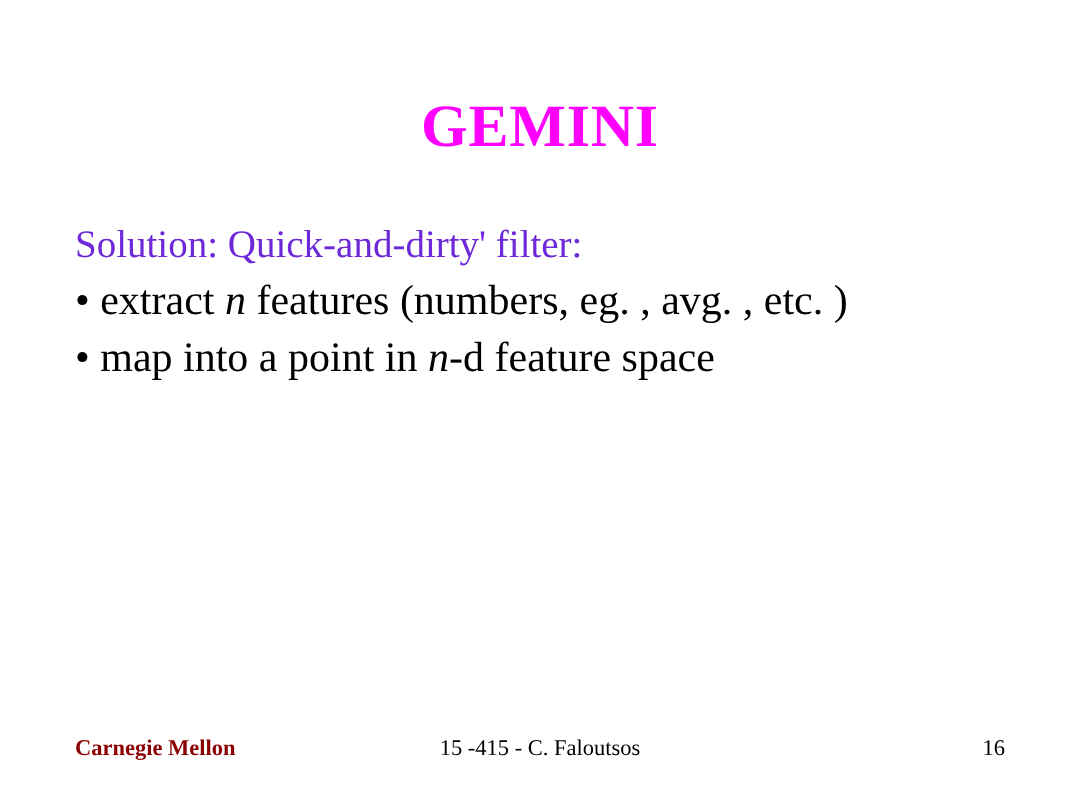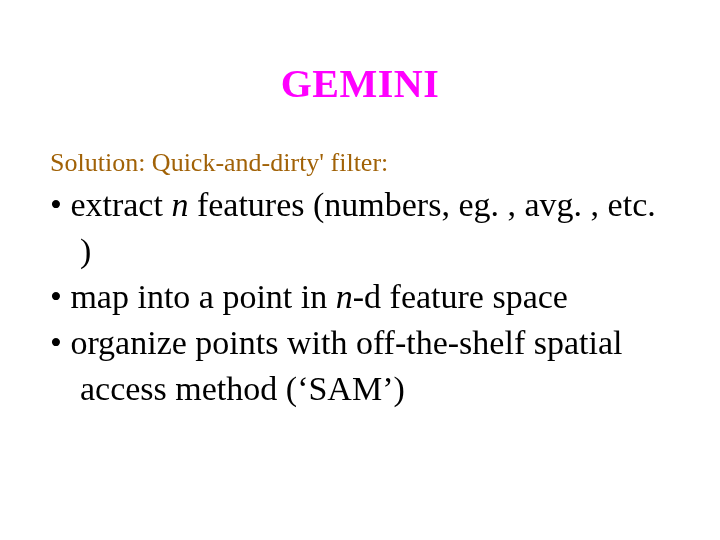--- a/index.html
+++ b/index.html
@@ -20,30 +20,30 @@
   .title {
     text-align: center;
     font-size: 40px;
     color: #ff00ff;
     font-weight: bold;
     margin-bottom: 38px;
     letter-spacing: 0.5px;
   }
   .lead {
     font-size: 26px;
-    color: #a16207;
+    color: #6d28d9;
     line-height: 1.35;
     margin-bottom: 2px;
   }
   ul.bullets {
     list-style: none;
     padding-left: 0;
   }
   ul.bullets li {
-    font-size: 34px;
+    font-size: 28px;
     color: #000000;
     line-height: 1.35;
     padding-left: 30px;
     text-indent: -30px;
   }
   ul.bullets li::before {
     content: "•  ";
   }
   .italic { font-style: italic; }
   .footer {
@@ -81,18 +81,20 @@
 
   <p class="lead">Solution: Quick-and-dirty' filter:</p>
 
   <ul class="bullets">
     <li>
       <span>extract </span><span class="italic">n</span><span> features (numbers, eg. , avg. , etc. )</span>
     </li>
     <li>
       <span>map into a point in </span><span class="italic">n</span><span>-d feature space</span>
     </li>
-    <li>
-      <span>organize points with off-the-shelf spatial access method (‘SAM’)</span><span class="italic"></span><span></span>
-    </li>
   </ul>
 
+  <div class="footer">
+    <span class="footer-left">Carnegie Mellon</span>
+    <span class="footer-center">15 -415 - C. Faloutsos</span>
+    <span class="footer-right">16</span>
+  </div>
 </div>
 
 </body></html>

